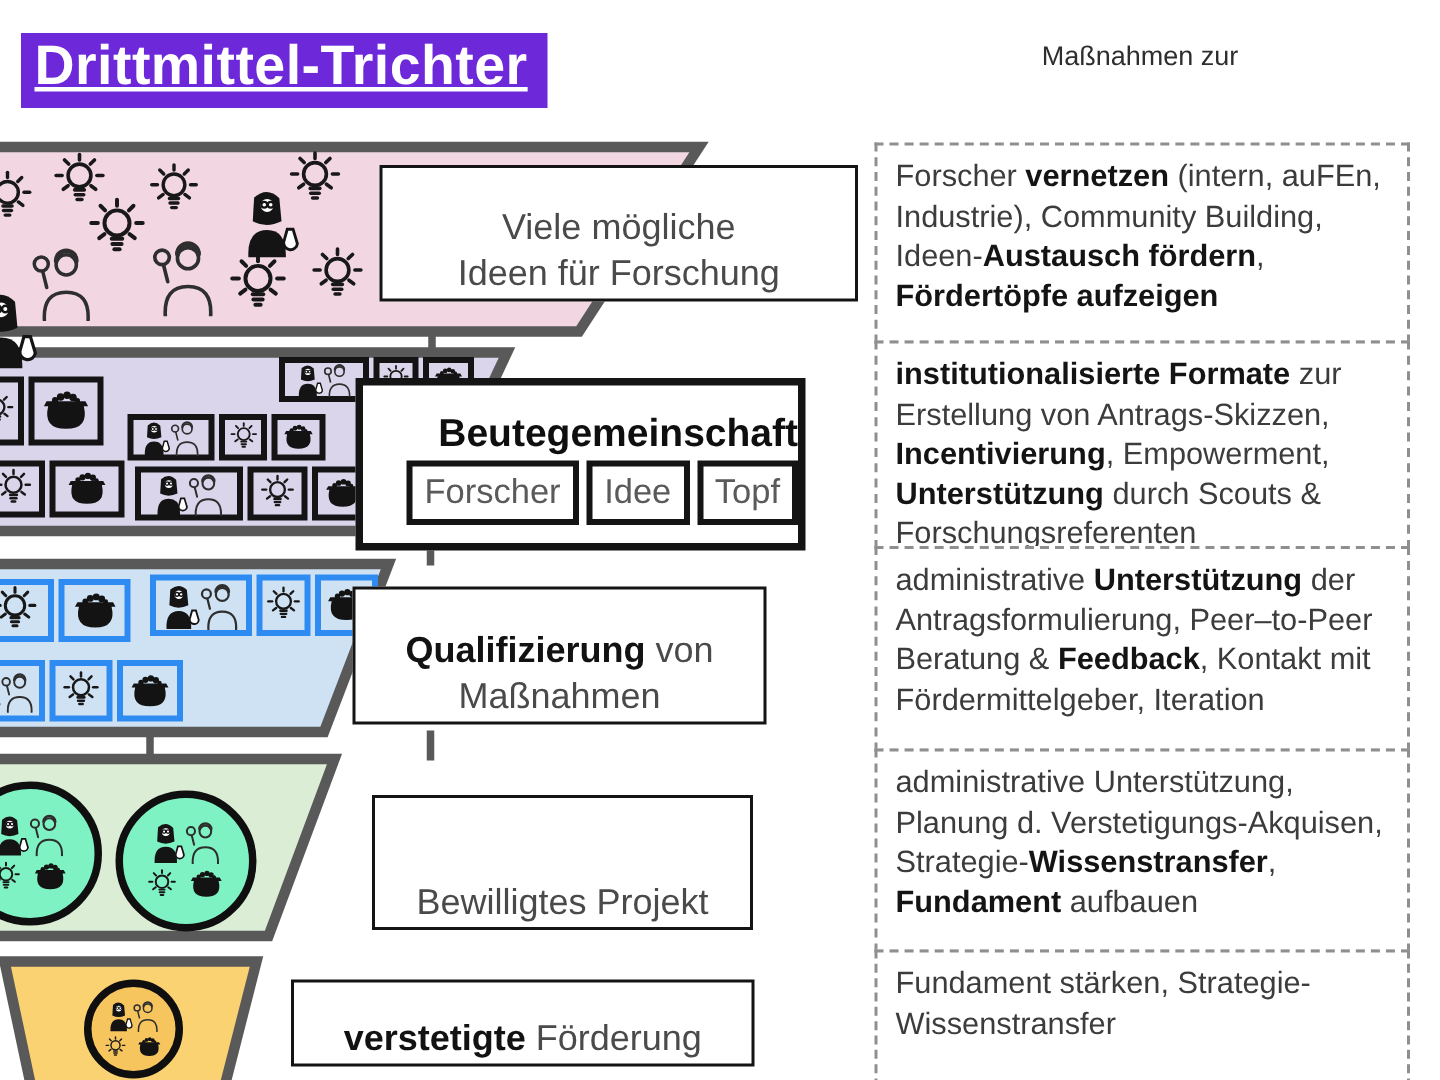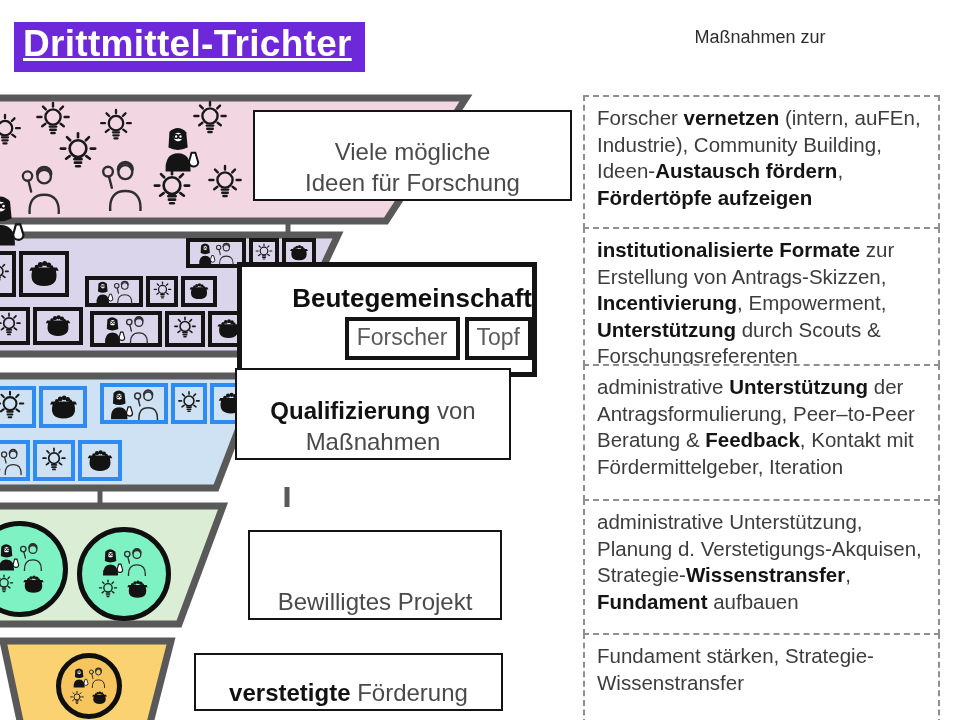--- a/index.html
+++ b/index.html
@@ -317,29 +317,30 @@
           <use href="#sym-pot"></use>
         </svg>
     </div>
   </div>
 </div>
 
 <div class="lblbox" style="left:253px;top:110px;width:315px;height:87px">
     <span><span>Viele mögliche</span><br><span>Ideen für Forschung</span></span>
   </div>
 
-<div class="lblbox" id="label-beute" style="left:237px;top:262px;width:290px;height:99px">
+<div class="lblbox" id="label-beute" style="left:237px;top:252px;width:290px;height:99px">
   <div id="beute-title">Beutegemeinschaft</div>
   <div class="legend-row">
     <span class="legend-box">Forscher</span>
+    <span class="legend-box">Idee</span>
     <span class="legend-box">Topf</span>
   </div>
 </div>
 
-<div class="lblbox" style="left:235px;top:368px;width:272px;height:88px">
+<div class="lblbox" style="left:235px;top:391px;width:272px;height:88px">
     <span><b>Qualifizierung</b><span> von</span><br><span>Maßnahmen</span></span>
   </div>
 
 <div class="lblbox" style="left:248px;top:530px;width:250px;height:86px">
     <span><span>Bewilligtes Projekt</span></span>
   </div>
 
 <div class="lblbox" style="left:194px;top:653px;width:305px;height:54px">
     <span><b>verstetigte</b><span> Förderung</span></span>
   </div>

